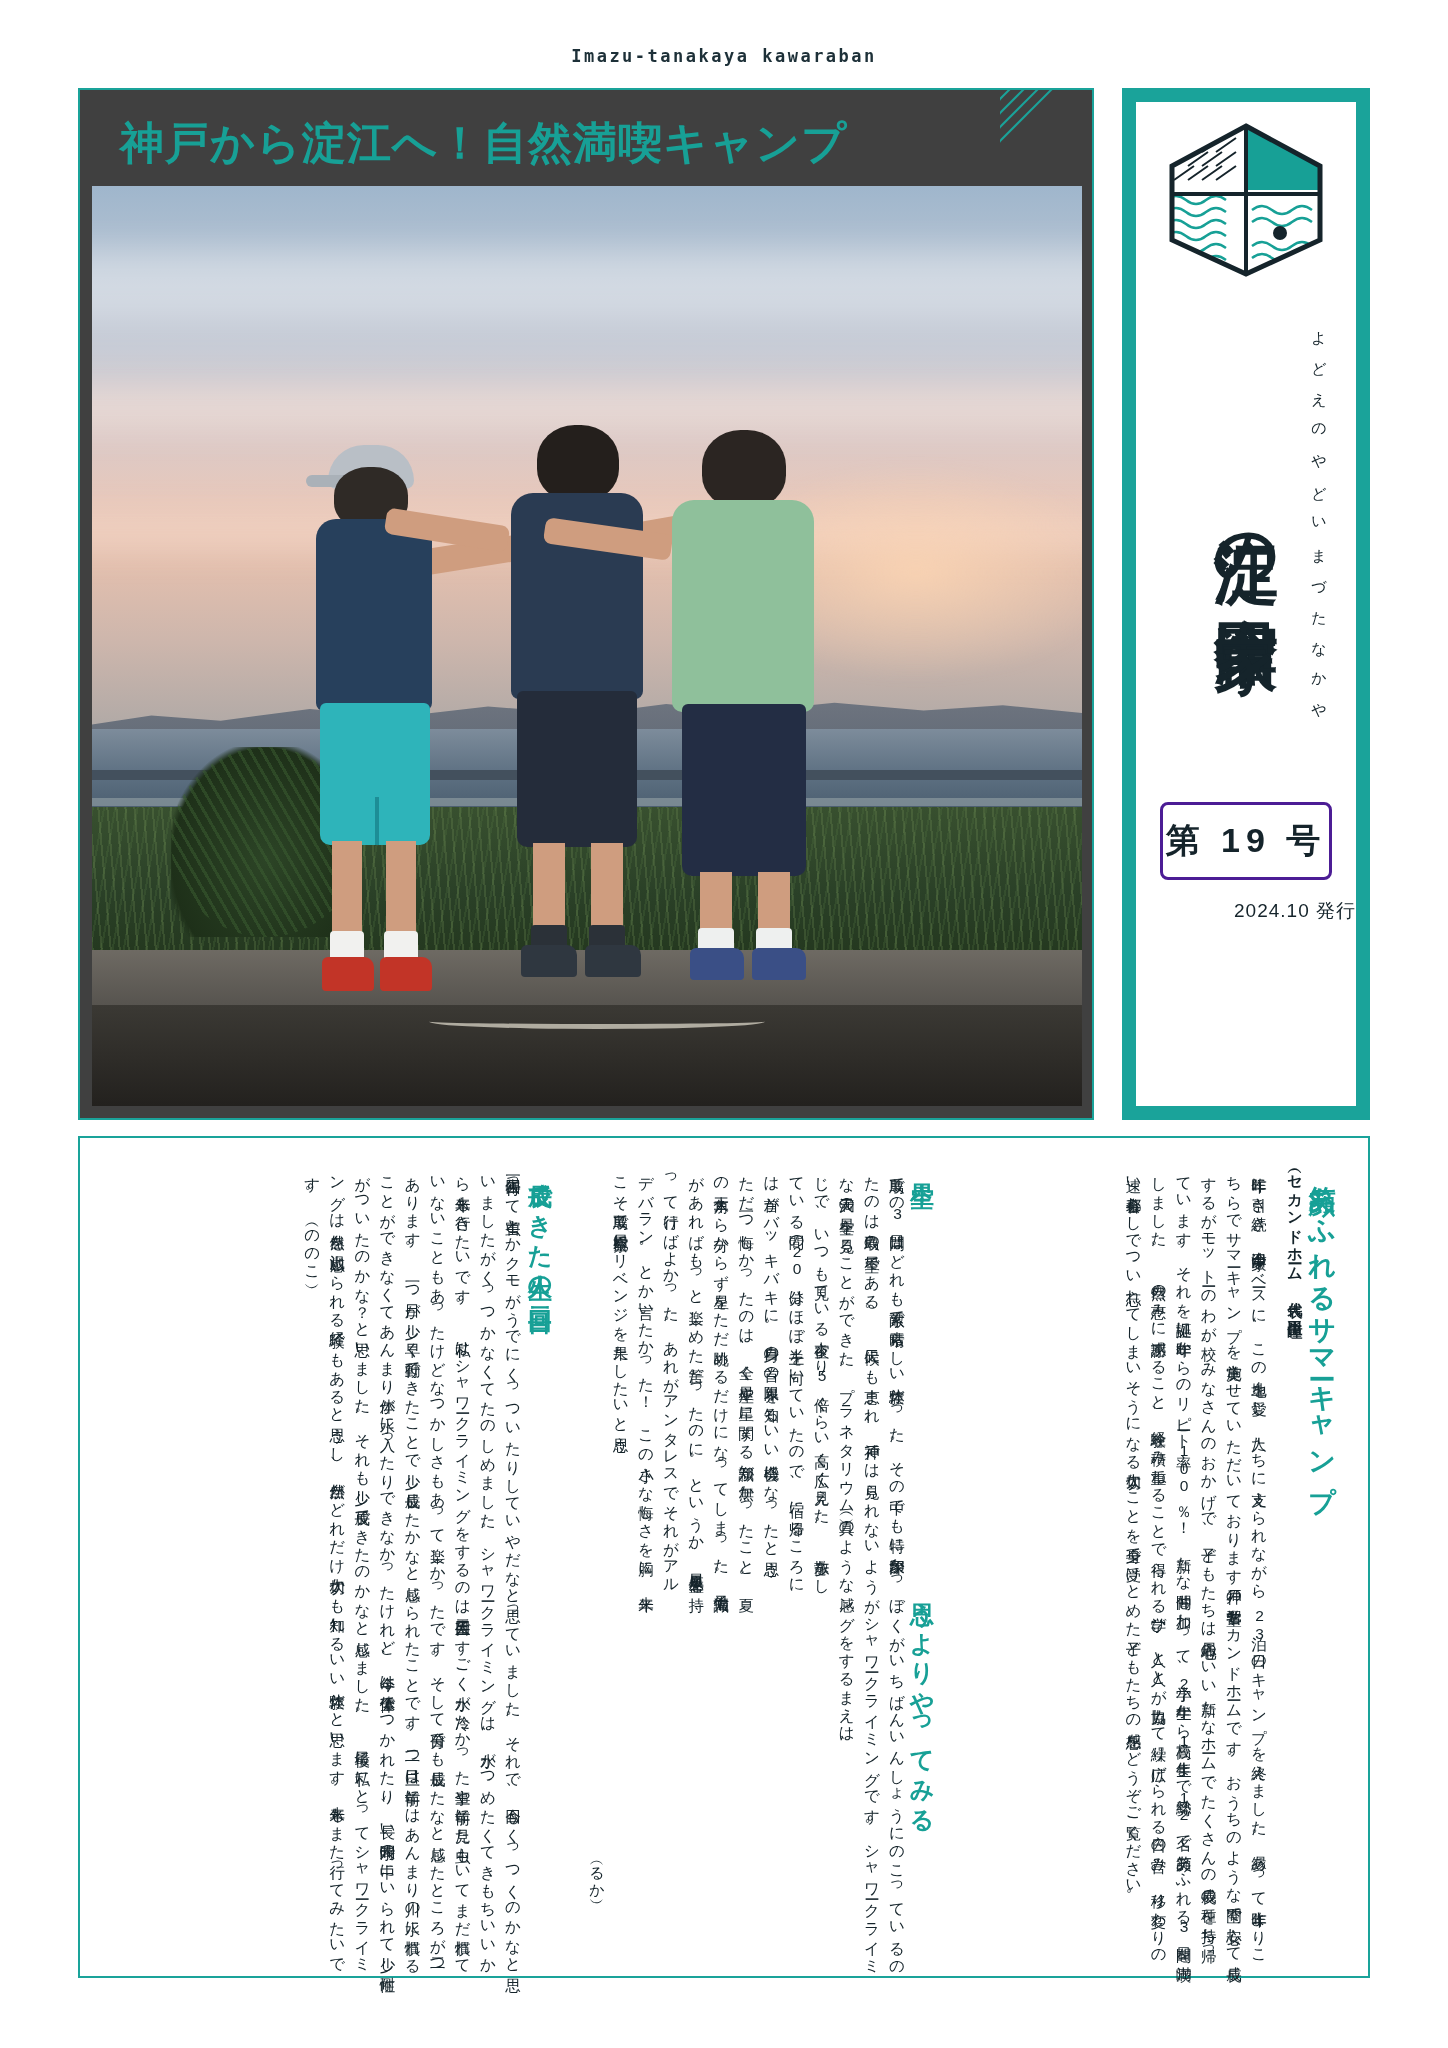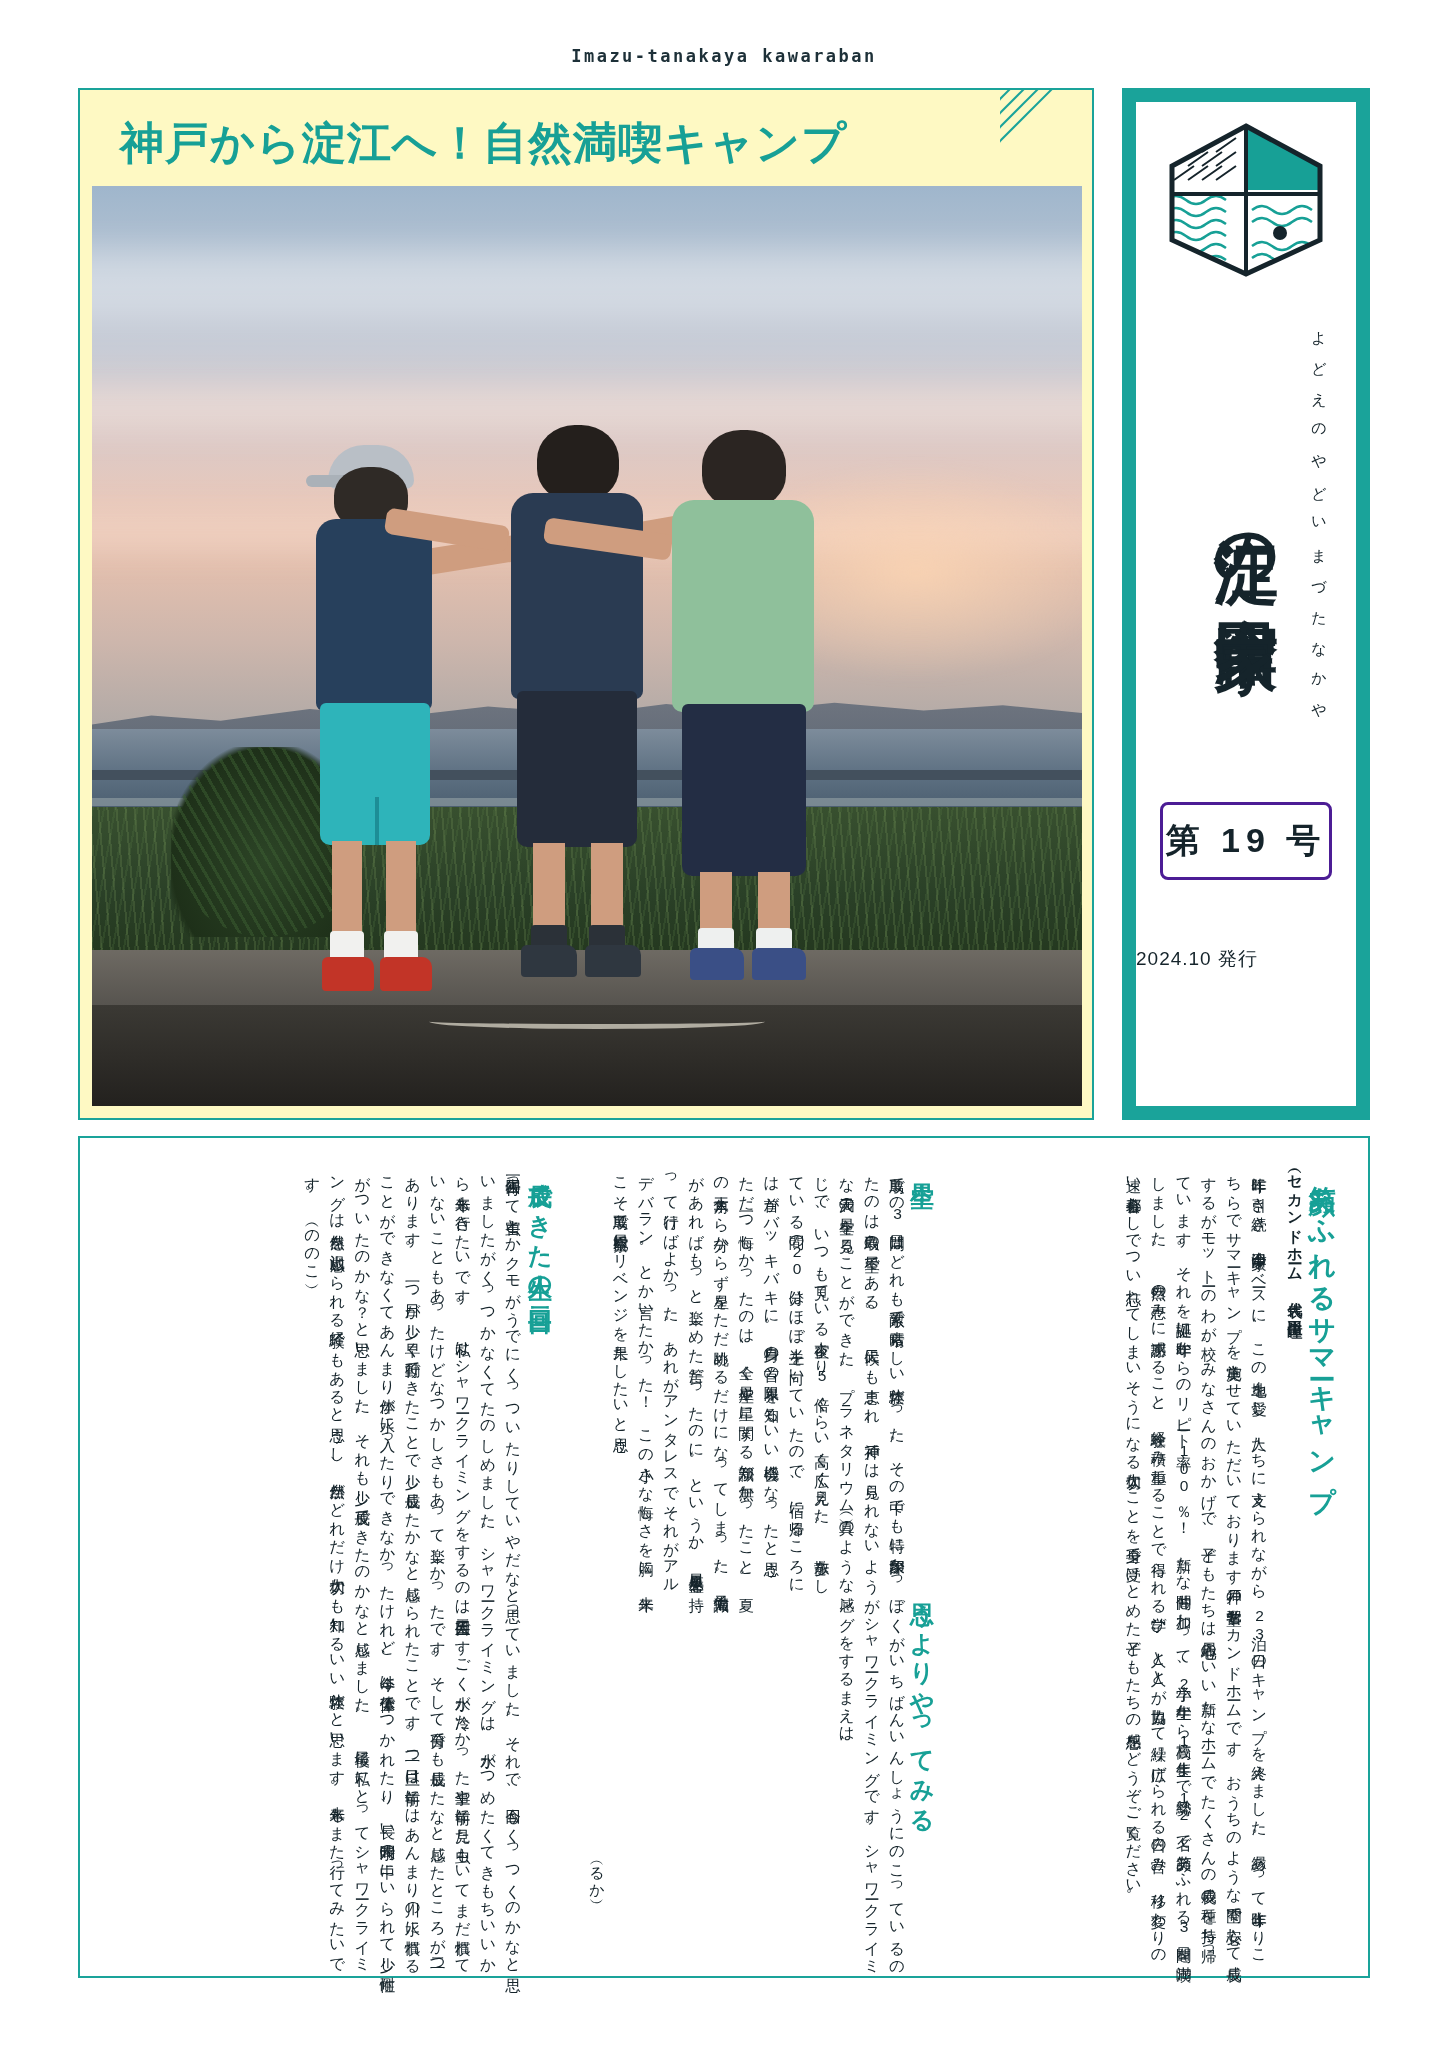--- a/index.html
+++ b/index.html
@@ -39,21 +39,21 @@
 
   
   .left-panel {
     position: absolute;
     left: 78px;
     top: 88px;
     width: 1016px;
     height: 1032px;
     border: 2px solid #1aa39a;
     box-sizing: border-box;
-    background: #fef9c3;
+    background: #404040;
   }
   .corner-lines {
     position: absolute;
     right: 0;
     top: 0;
     width: 92px;
     height: 92px;
     overflow: hidden;
     pointer-events: none;
   }
@@ -356,25 +356,24 @@
     font-weight: 700;
     letter-spacing: 6px;
     color: #15242b;
     box-sizing: border-box;
   }
   .issue-date {
     position: absolute;
     left: 0;
     top: 796px;
     width: 100%;
-    text-align: left;
+    text-align: right;
     font-size: 19px;
     color: #15242b;
     letter-spacing: 1px;
-    margin-top: 48px;
   }
 
   
   .articles {
     position: absolute;
     left: 78px;
     top: 1136px;
     width: 1292px;
     height: 842px;
     border: 2px solid #1aa39a;

